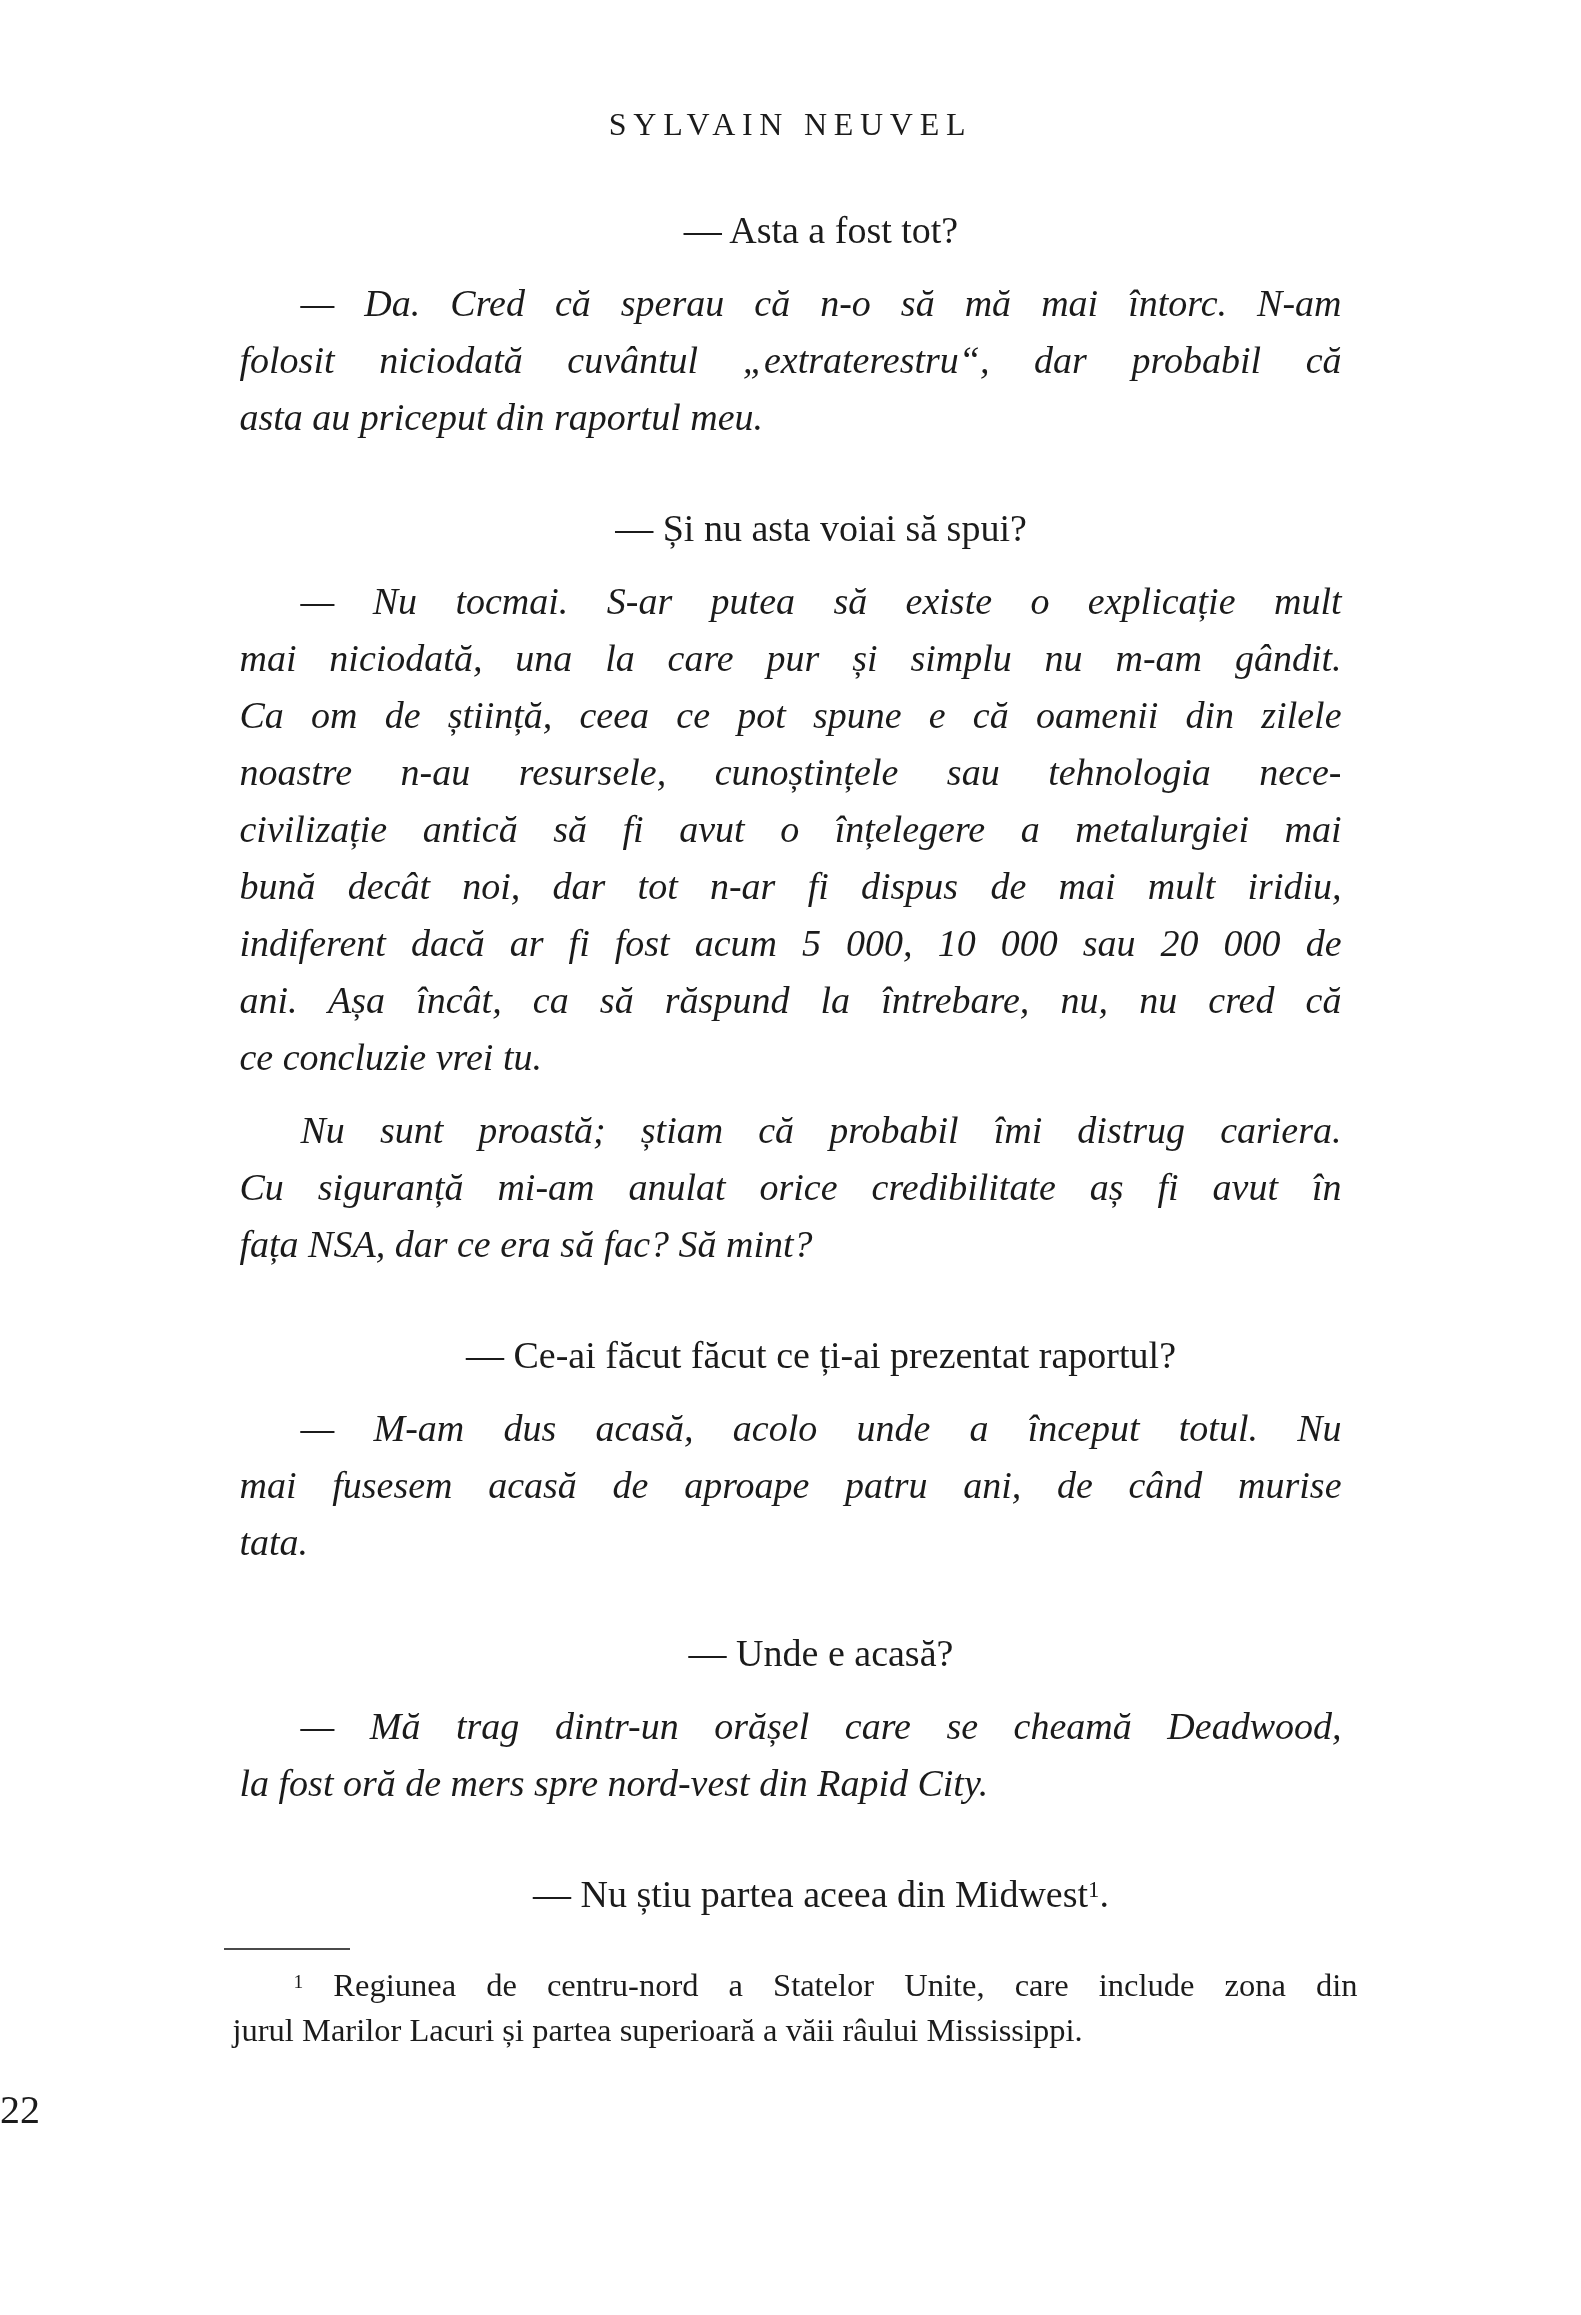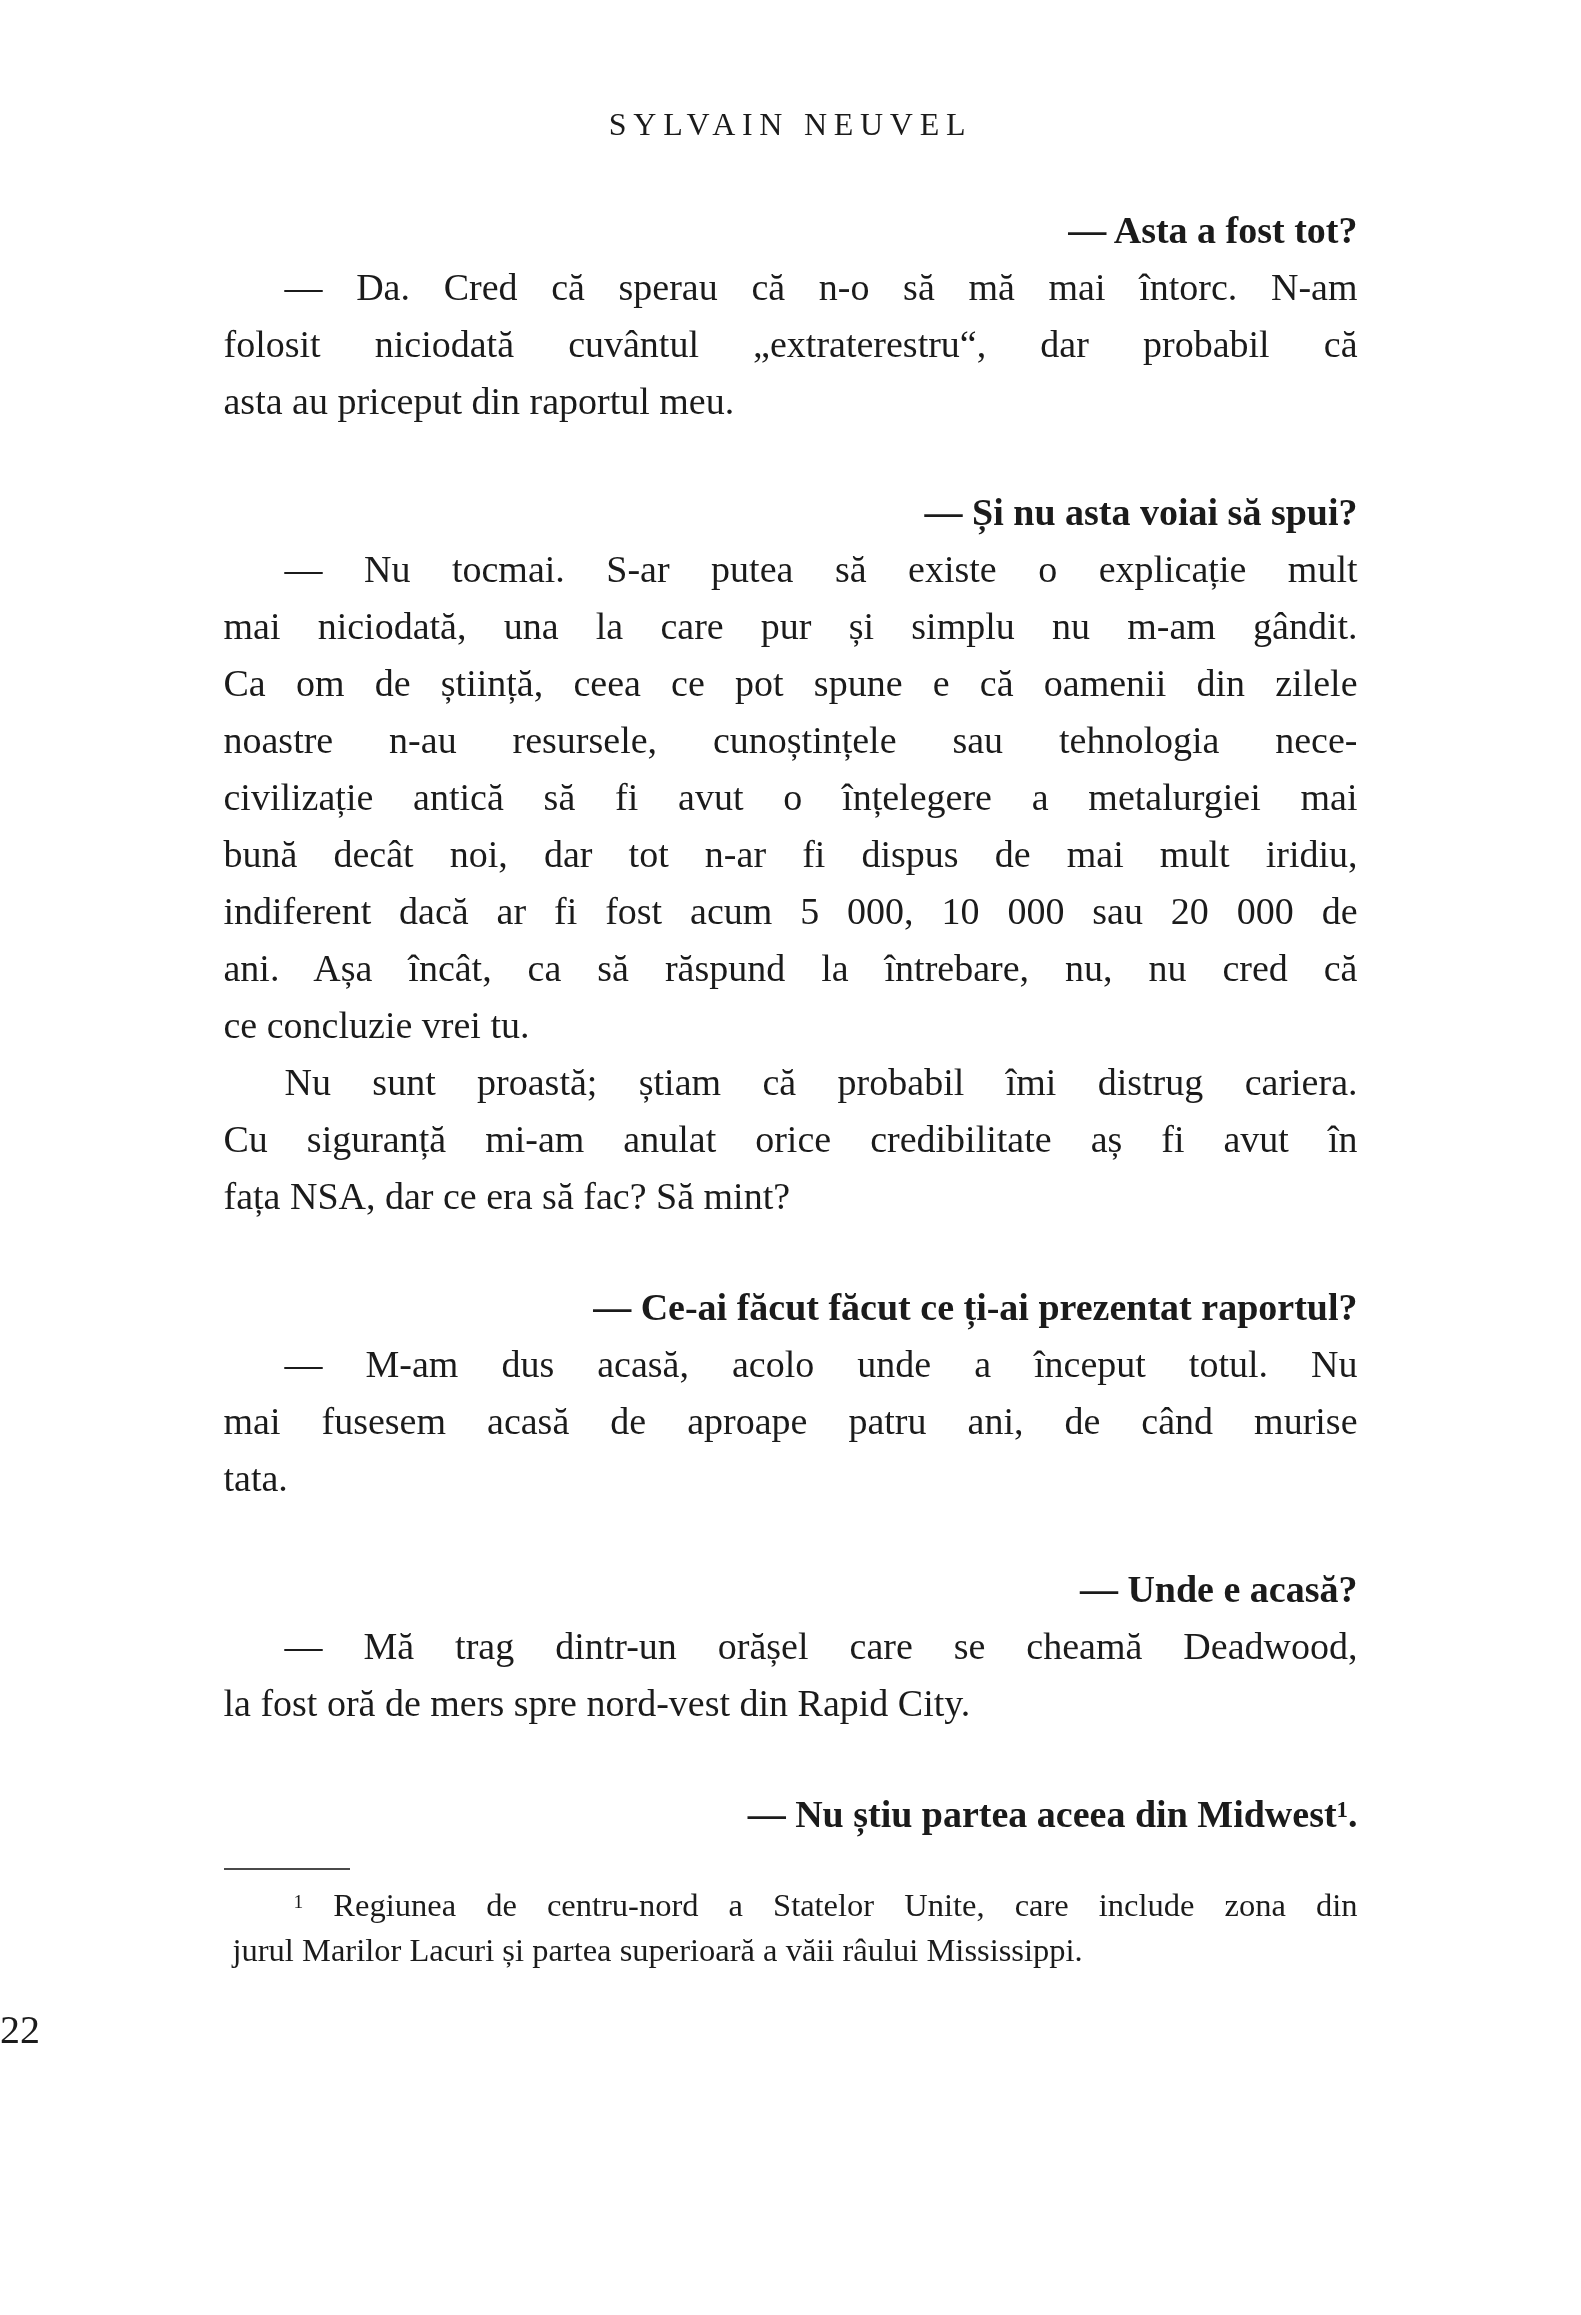--- a/index.html
+++ b/index.html
@@ -22,28 +22,28 @@
     line-height: 38px;
     color: #1b1b1b;
   }
   .text-column {
     width: 1134px;
     margin: 59px auto 0 auto;
     font-size: 38px;
     line-height: 57px;
   }
   .q {
-    font-weight: bold;
+    font-weight: normal;
     text-indent: 61px;
     margin-top: 54px;
-    text-align: right;
+    text-align: center;
     white-space: normal;
   }
   .q:first-child { margin-top: 0; }
-  .para { margin: 0; }
+  .para { margin: 16px; font-style: italic; }
   .line {
     text-align: justify;
     text-align-last: justify;
   }
   .line.first { text-indent: 61px; }
   .line.last { text-align-last: left; }
   sup {
     font-size: 0.60em;
     line-height: 0;
     position: relative;

